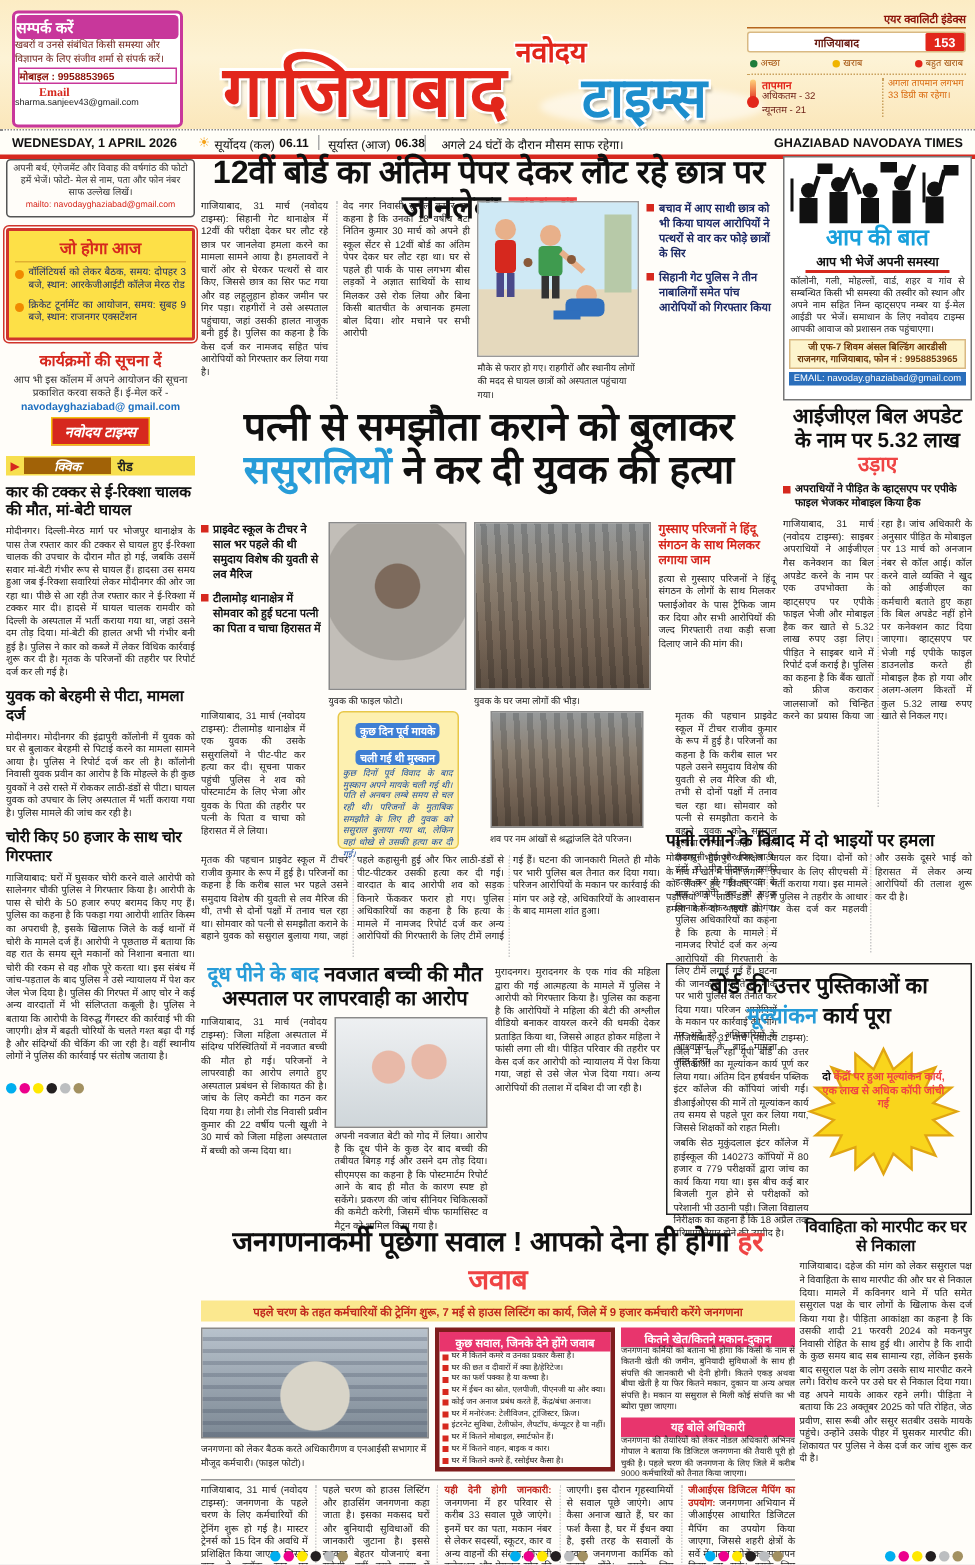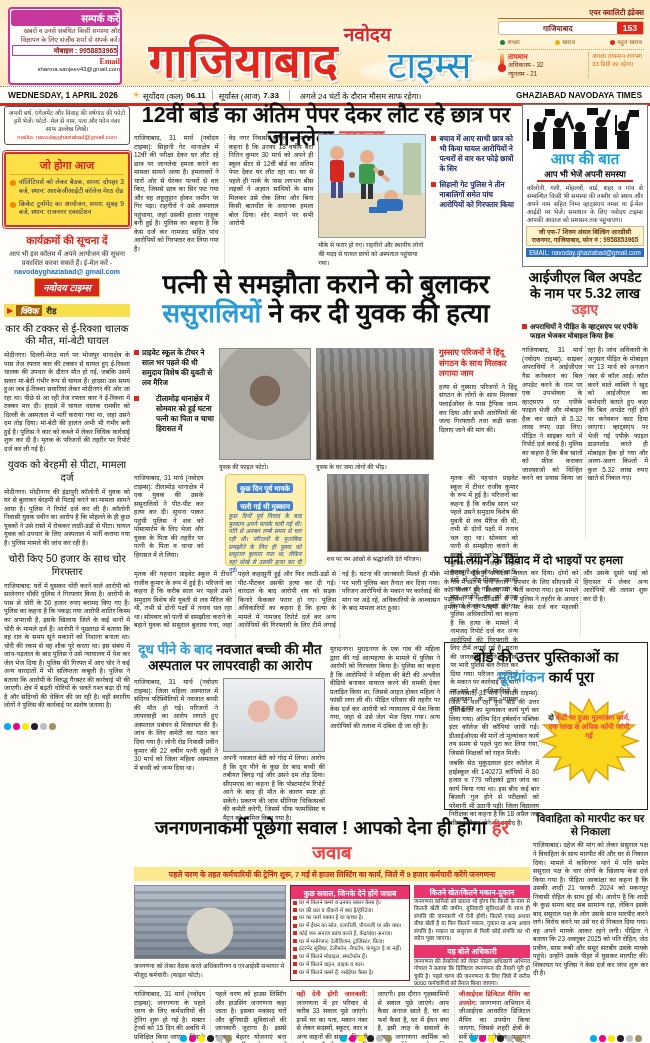--- a/index.html
+++ b/index.html
@@ -4,32 +4,32 @@
 <style>
   html,body{margin:0;padding:0;background:#e9e9e9;}
   .page{position:relative;width:650px;height:1043px;background:#fffdf9;margin:0 auto;
         font-family:"Liberation Sans","DejaVu Sans",sans-serif;overflow:hidden;color:#111;}
   .abs{position:absolute;}
   
   .masthead{left:0;top:0;width:650px;height:86px;
     background:linear-gradient(180deg,#fcecc4 0%,#fdf3d6 45%,#fbe7bb 100%);}
   .cloud{position:absolute;border-radius:50%;background:rgba(255,255,255,.55);filter:blur(2px);}
   .contactbox{left:8px;top:7px;width:110px;height:74px;background:#fff;
-    border:2px solid #c8379b;border-radius:4px;font-size:6.6px;text-align:right;color:#6b1d14;}
+    border:2px solid #c8379b;border-radius:4px;font-size:6.6px;text-align:left;color:#6b1d14;}
   .contacthead{background:linear-gradient(180deg,#d8, #c8379b);background:#c8379b;color:#fff;font-weight:bold;
     font-size:10px;border-radius:3px;margin:1px;padding:1px 0;}
   .contactmob{border:1px solid #c8379b;margin:1px 2px;font-weight:bold;color:#8c1309;font-size:6.8px;}
-  .contactemail{color:#d6281e;font-weight:bold;font-size:8px;font-family:"Liberation Serif",serif;}
+  .contactemail{color:#d6281e;font-weight:bold;font-size:8px;font-family:"Liberation Serif",serif;padding-left:16px;}
   .title-wrap{left:124px;top:4px;width:372px;height:80px;display:flex;align-items:flex-end;justify-content:center;}
   .t-main{font-size:47px;font-weight:bold;color:#e2261b;line-height:.95;
     text-shadow:1.5px 1.5px 0 #fff,-1.5px 1.5px 0 #fff,1.5px -1.5px 0 #fff,-1.5px -1.5px 0 #fff,2px 3px 2px rgba(0,0,0,.25);}
   .t-stack{display:flex;flex-direction:column;align-items:flex-start;margin-left:6px;}
   .t-top{font-size:19px;font-weight:bold;color:#e2261b;
     text-shadow:1px 1px 0 #fff,-1px -1px 0 #fff,1px -1px 0 #fff,-1px 1px 0 #fff;}
-  .t-right{font-size:37px;font-weight:normal;color:#1d8ecd;line-height:1;
+  .t-right{font-size:37px;font-weight:bold;color:#1d8ecd;line-height:1;
     text-shadow:1.5px 1.5px 0 #fff,-1.5px 1.5px 0 #fff,1.5px -1.5px 0 #fff,-1.5px -1.5px 0 #fff,2px 3px 2px rgba(0,0,0,.25);margin-left:44px;}
   .aqibox{left:498px;top:7px;width:146px;height:73px;font-size:6.6px;}
   .aqititle{color:#8c1309;font-weight:bold;text-align:right;border-bottom:1px solid #b5651d;padding-bottom:1px;font-size:7.4px;}
   .aqifield{display:flex;align-items:center;margin-top:2px;background:#fff;border:1px solid #d9b983;border-radius:2px;height:12px;}
   .aqifield .city{flex:1;text-align:center;color:#6b1d14;font-weight:bold;font-size:7.4px;}
   .aqival{background:#e2261b;color:#fff;font-weight:bold;padding:1px 6px;font-size:8.6px;border-radius:1px;}
   .legend{display:flex;justify-content:space-between;margin-top:2px;padding:0 2px;color:#a4530f;font-size:6.2px;}
   .dot{display:inline-block;width:5px;height:5px;border-radius:50%;margin-right:2px;vertical-align:middle;}
   .d-good{background:#1e7d3c;} .d-bad{background:#f0b400;} .d-vbad{background:#e2261b;}
   .temprow{display:flex;margin-top:3px;border-top:1px dotted #c9a15e;padding-top:2px;}
@@ -39,21 +39,21 @@
   .templabel{color:#e2261b;font-weight:bold;font-size:7px;}
   .tempvals{color:#6b1d14;font-size:6.4px;line-height:1.35;}
   .tempnote{width:52px;color:#d8680c;font-size:6.2px;padding-left:3px;line-height:1.3;}
   
   .datebar{left:0;top:86px;width:650px;height:16px;border-top:1px dotted #888;
     border-bottom:3px solid #d6281e;display:flex;align-items:center;font-size:8px;background:#fffef8;}
   .db-date{font-weight:bold;margin-left:8px;font-size:8.4px;}
   .db-sep{border-left:1px solid #aaa;height:10px;margin:0 6px;}
   .sun{color:#f5a31a;font-size:9px;margin:0 3px 0 14px;}
   .db-strong{font-weight:bold;margin-left:3px;}
-  .db-weather{margin-left:10px;border-left:1px solid #aaa;padding-left:10px;}
+  .db-weather{border-left:1px solid #aaa;padding-left:10px;}
   .db-right{margin-left:auto;margin-right:8px;font-weight:bold;font-size:8.4px;}
   
   .body{font-size:6.4px;line-height:1.33;text-align:justify;color:#1c1c1c;}
   .cap{font-size:6.1px;color:#222;padding-top:1.5px;}
   .photo{border:1px solid #8a8a8a;box-sizing:border-box;}
   .ph-crowd{background:
      repeating-linear-gradient(87deg,rgba(70,60,50,.35) 0 4px,rgba(140,120,100,.25) 4px 9px),
      linear-gradient(180deg,#9aa5ad 0%,#8c8377 35%,#6e5f52 70%,#4e4238 100%);}
   .ph-portrait{background:radial-gradient(circle at 50% 38%,#7d6a5c 0 18%,#a8a49e 19% 60%,#c2beb8 61%);}
   .ph-baby{background:radial-gradient(circle at 35% 45%,#e8b9a8 0 14%,transparent 15%),
@@ -81,23 +81,23 @@
   .todayitem{display:flex;font-size:6.6px;line-height:1.35;color:#1d2a66;margin-bottom:4px;text-align:justify;}
   .obull{width:6px;height:6px;border-radius:50%;background:#f08a00;flex:none;margin:2px 3px 0 0;}
   .noticebox{margin-top:6px;text-align:center;}
   .noticehead{color:#d6281e;font-weight:bold;font-size:10.5px;}
   .noticebody{font-size:6.8px;color:#333;line-height:1.35;margin-top:2px;}
   .noticeemail{color:#1d6fc0;font-weight:bold;font-size:7px;}
   .ntlogo{display:inline-block;background:#d6281e;color:#fff;font-weight:bold;font-style:italic;
     font-size:9.5px;padding:2px 8px;border:1px solid #f2c212;margin-top:3px;}
   .qrbar{margin-top:7px;background:#f7df4e;display:flex;align-items:center;padding:1px 3px;}
   .qrtri{color:#d6281e;font-size:8px;margin-right:3px;}
-  .qrtag{background:#a16207;color:#fff;font-weight:bold;font-style:italic;font-size:8.5px;padding:0 4px;margin-right:4px;}
+  .qrtag{background:#a16207;color:#fff;font-weight:bold;font-style:italic;font-size:8.5px;padding:0 20px;margin-right:4px;}
   .qrrest{font-weight:bold;font-size:8.5px;color:#222;}
-  .sbhl{font-weight:normal;font-size:10.2px;text-align:center;line-height:1.25;margin:6px 0 3px;}
+  .sbhl{font-weight:bold;font-size:10.2px;text-align:left;line-height:1.25;margin:6px 0 3px;}
   
   .leadhl{left:134px;top:104px;width:384px;font-size:21.5px;font-weight:bold;text-align:center;line-height:1.05;}
   .leadrow{left:134px;top:134px;width:384px;height:132px;display:flex;gap:5px;}
   .cartoonbox{width:108px;flex:none;}
   .cartoon{width:108px;height:104px;border:1px solid #999;background:linear-gradient(180deg,#cfe9f5 0 55%,#e8dcc2 55% 100%);}
   .aap{left:522px;top:104px;width:126px;height:163px;border:1px solid #777;padding:0;background:#fff;box-sizing:border-box;}
   .aaptitle{color:#18a0dc;font-weight:bold;font-size:15px;text-align:center;line-height:1.1;}
   .aapsub{font-weight:bold;font-size:8.4px;text-align:center;border-bottom:2px solid #d6281e;display:block;margin:0 14px;padding-bottom:1px;}
   .aapbody{font-size:6.2px;line-height:1.3;text-align:justify;padding:2px 4px;color:#222;}
   .aapaddr{background:#fdf4cd;border:1px solid #d9b983;margin:0 3px;padding:1px 3px;font-size:6.3px;font-weight:bold;color:#6b3a10;text-align:center;line-height:1.3;}
@@ -124,21 +124,21 @@
   .board{left:444px;top:642px;width:204px;height:168px;border:1.5px solid #222;box-sizing:border-box;padding:3px 4px;}
   .boardhl{font-weight:bold;font-size:14.5px;text-align:center;}
   .burst{position:absolute;right:6px;top:52px;width:104px;height:92px;}
   .bursttext{position:absolute;left:10px;top:18px;width:84px;text-align:center;font-weight:bold;font-size:7.2px;line-height:1.25;}
   
   .census{left:134px;top:814px;width:396px;}
   .censushl{font-weight:bold;font-size:18.5px;text-align:center;}
   .censussub{background:#fbe88f;color:#c0271c;font-weight:bold;font-size:7.6px;text-align:center;margin-top:3px;padding:2px 0;}
   .censusrow{display:flex;gap:4px;margin-top:4px;height:96px;}
   .pinkhead{background:#e8356d;color:#fff;font-weight:bold;font-size:7.6px;text-align:center;padding:1.5px 0;}
-  .qbox{border:1px solid #7f1d1d;flex:none;width:120px;box-sizing:border-box;}
+  .qbox{border:3px solid #7f1d1d;flex:none;width:120px;box-sizing:border-box;}
   .qitem{display:flex;font-size:5.45px;line-height:1.42;padding:0 2px;color:#222;}
   .qitem .sqm{width:4px;height:4px;margin-top:1.5px;margin-right:2px;}
   .censusbottom{display:flex;gap:5px;margin-top:5px;}
   .censusbottom .bcol{flex:1;}
   .lead-in{font-weight:bold;color:#c0271c;}
   .viv{left:533px;top:812px;width:115px;}
   .vivhl{font-weight:bold;font-size:10.6px;text-align:center;line-height:1.25;}
   .thinrule{border-top:1px solid #999;}
 </style>
 </head>
@@ -188,21 +188,21 @@
     </div>
   </div>
 
   <div class="abs datebar">
     <span class="db-date">WEDNESDAY, 1 APRIL 2026</span>
     <span class="sun">☀</span>
     <span>सूर्योदय (कल)</span>
     <span class="db-strong">06.11</span>
     <span class="db-sep"></span>
     <span>सूर्यास्त (आज)</span>
-    <span class="db-strong">7.33</span>
+    <span class="db-strong">06.38</span>
     <span class="db-weather">अगले 24 घंटों के दौरान मौसम साफ रहेगा।</span>
     <span class="db-right">GHAZIABAD NAVODAYA TIMES</span>
   </div>
 
   <div class="abs sidebar">
     <div class="photonote">
       <span>अपनी बर्थ, एंगेजमेंट और विवाह की वर्षगांठ की फोटो हमें भेजें। फोटो- मेल से नाम, पता और फोन नंबर साफ उल्लेख लिखें।</span>
       <span class="mail">mailto: navodayghaziabad@gmail.com</span>
     </div>
     <div class="todaybox">
@@ -316,21 +316,21 @@
   <div class="abs patnihl">
     <div class="hl-black">पत्नी से समझौता कराने को बुलाकर</div>
     <div><span class="hl-blue">ससुरालियों</span><span class="hl-black"> ने कर दी युवक की हत्या</span></div>
   </div>
   <div class="abs patnirowA">
     <div style="width:80px;">
       <div class="bullet" style="color:#111;">
           <span class="sqm"></span>
           <span>प्राइवेट स्कूल के टीचर ने साल भर पहले की थी समुदाय विशेष की युवती से लव मैरिज</span>
         </div>
-      <div class="bullet" style="color:#111;gap:14px;">
+      <div class="bullet" style="color:#111;">
           <span class="sqm"></span>
           <span>टीलामोड़ थानाक्षेत्र में सोमवार को हुई घटना पत्नी का पिता व चाचा हिरासत में</span>
         </div>
     </div>
     <div style="width:92px;">
       <div class="photo ph-portrait" style="height:112px;"></div>
       <div class="cap">युवक की फाइल फोटो।</div>
     </div>
     <div style="width:118px;">
       <div class="photo ph-crowd" style="height:112px;"></div>

